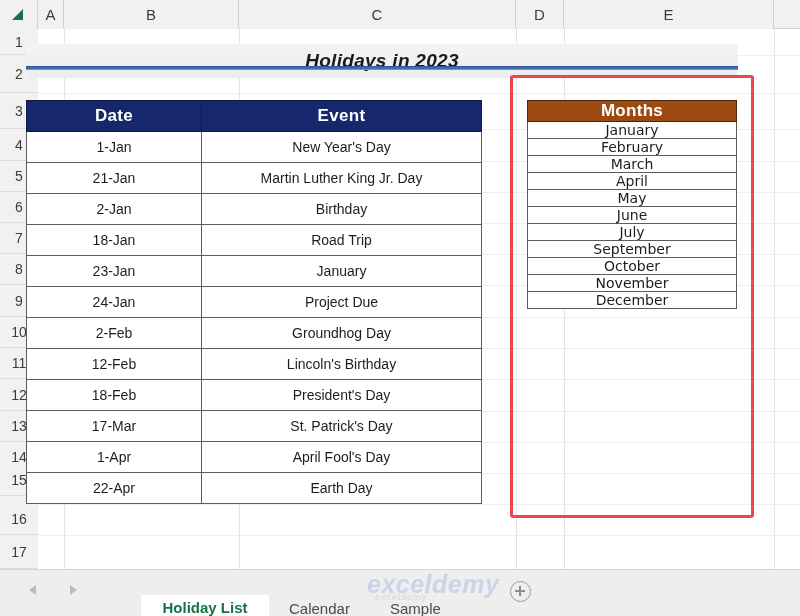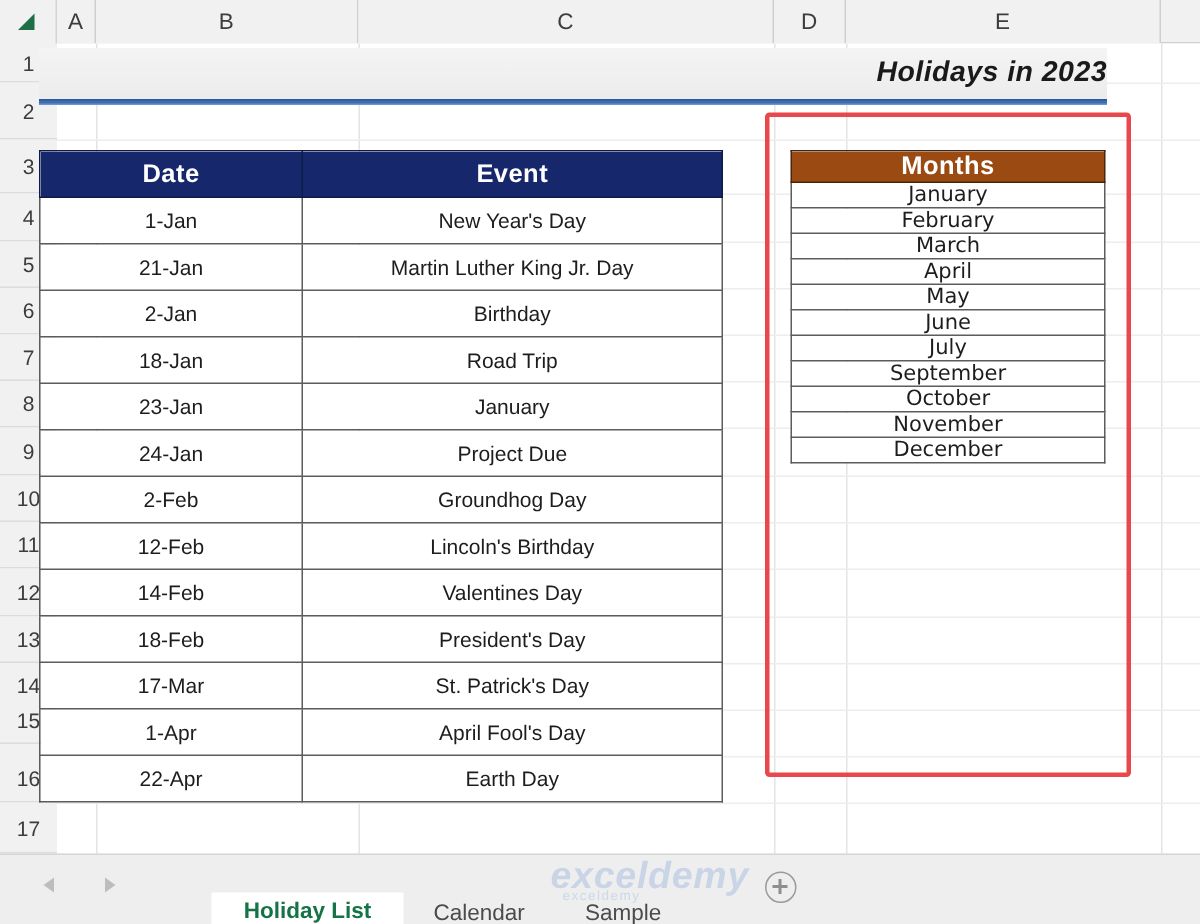--- a/index.html
+++ b/index.html
@@ -90,26 +90,26 @@
   }
   .gridline-h {
     position: absolute;
     left: 0; width: 762px; height: 1px;
     background: #ededed;
   }
 
   
   .title-banner {
     position: absolute;
-    left: 26px; top: 32px;
+    left: 26px; top: 44px;
     width: 712px; height: 34px;
     background: linear-gradient(#f4f4f4, #ececec);
     display: flex;
     align-items: center;
-    justify-content: flex-end;
+    justify-content: center;
   }
   .title-text {
     font-family: "Liberation Sans", sans-serif;
     font-size: 19px;
     font-weight: bold;
     font-style: italic;
     color: #1a1a1a;
     letter-spacing: .3px;
   }
   .title-rule {
@@ -392,24 +392,20 @@
         </tr>
         <tr>
           <td class="col-date">2-Feb</td>
           <td class="col-event">Groundhog Day</td>
         </tr>
         <tr>
           <td class="col-date">12-Feb</td>
           <td class="col-event">Lincoln's Birthday</td>
         </tr>
         <tr>
-          <td class="col-date">14-Feb</td>
-          <td class="col-event">Valentines Day</td>
-        </tr>
-        <tr>
           <td class="col-date">18-Feb</td>
           <td class="col-event">President's Day</td>
         </tr>
         <tr>
           <td class="col-date">17-Mar</td>
           <td class="col-event">St. Patrick's Day</td>
         </tr>
         <tr>
           <td class="col-date">1-Apr</td>
           <td class="col-event">April Fool's Day</td>

